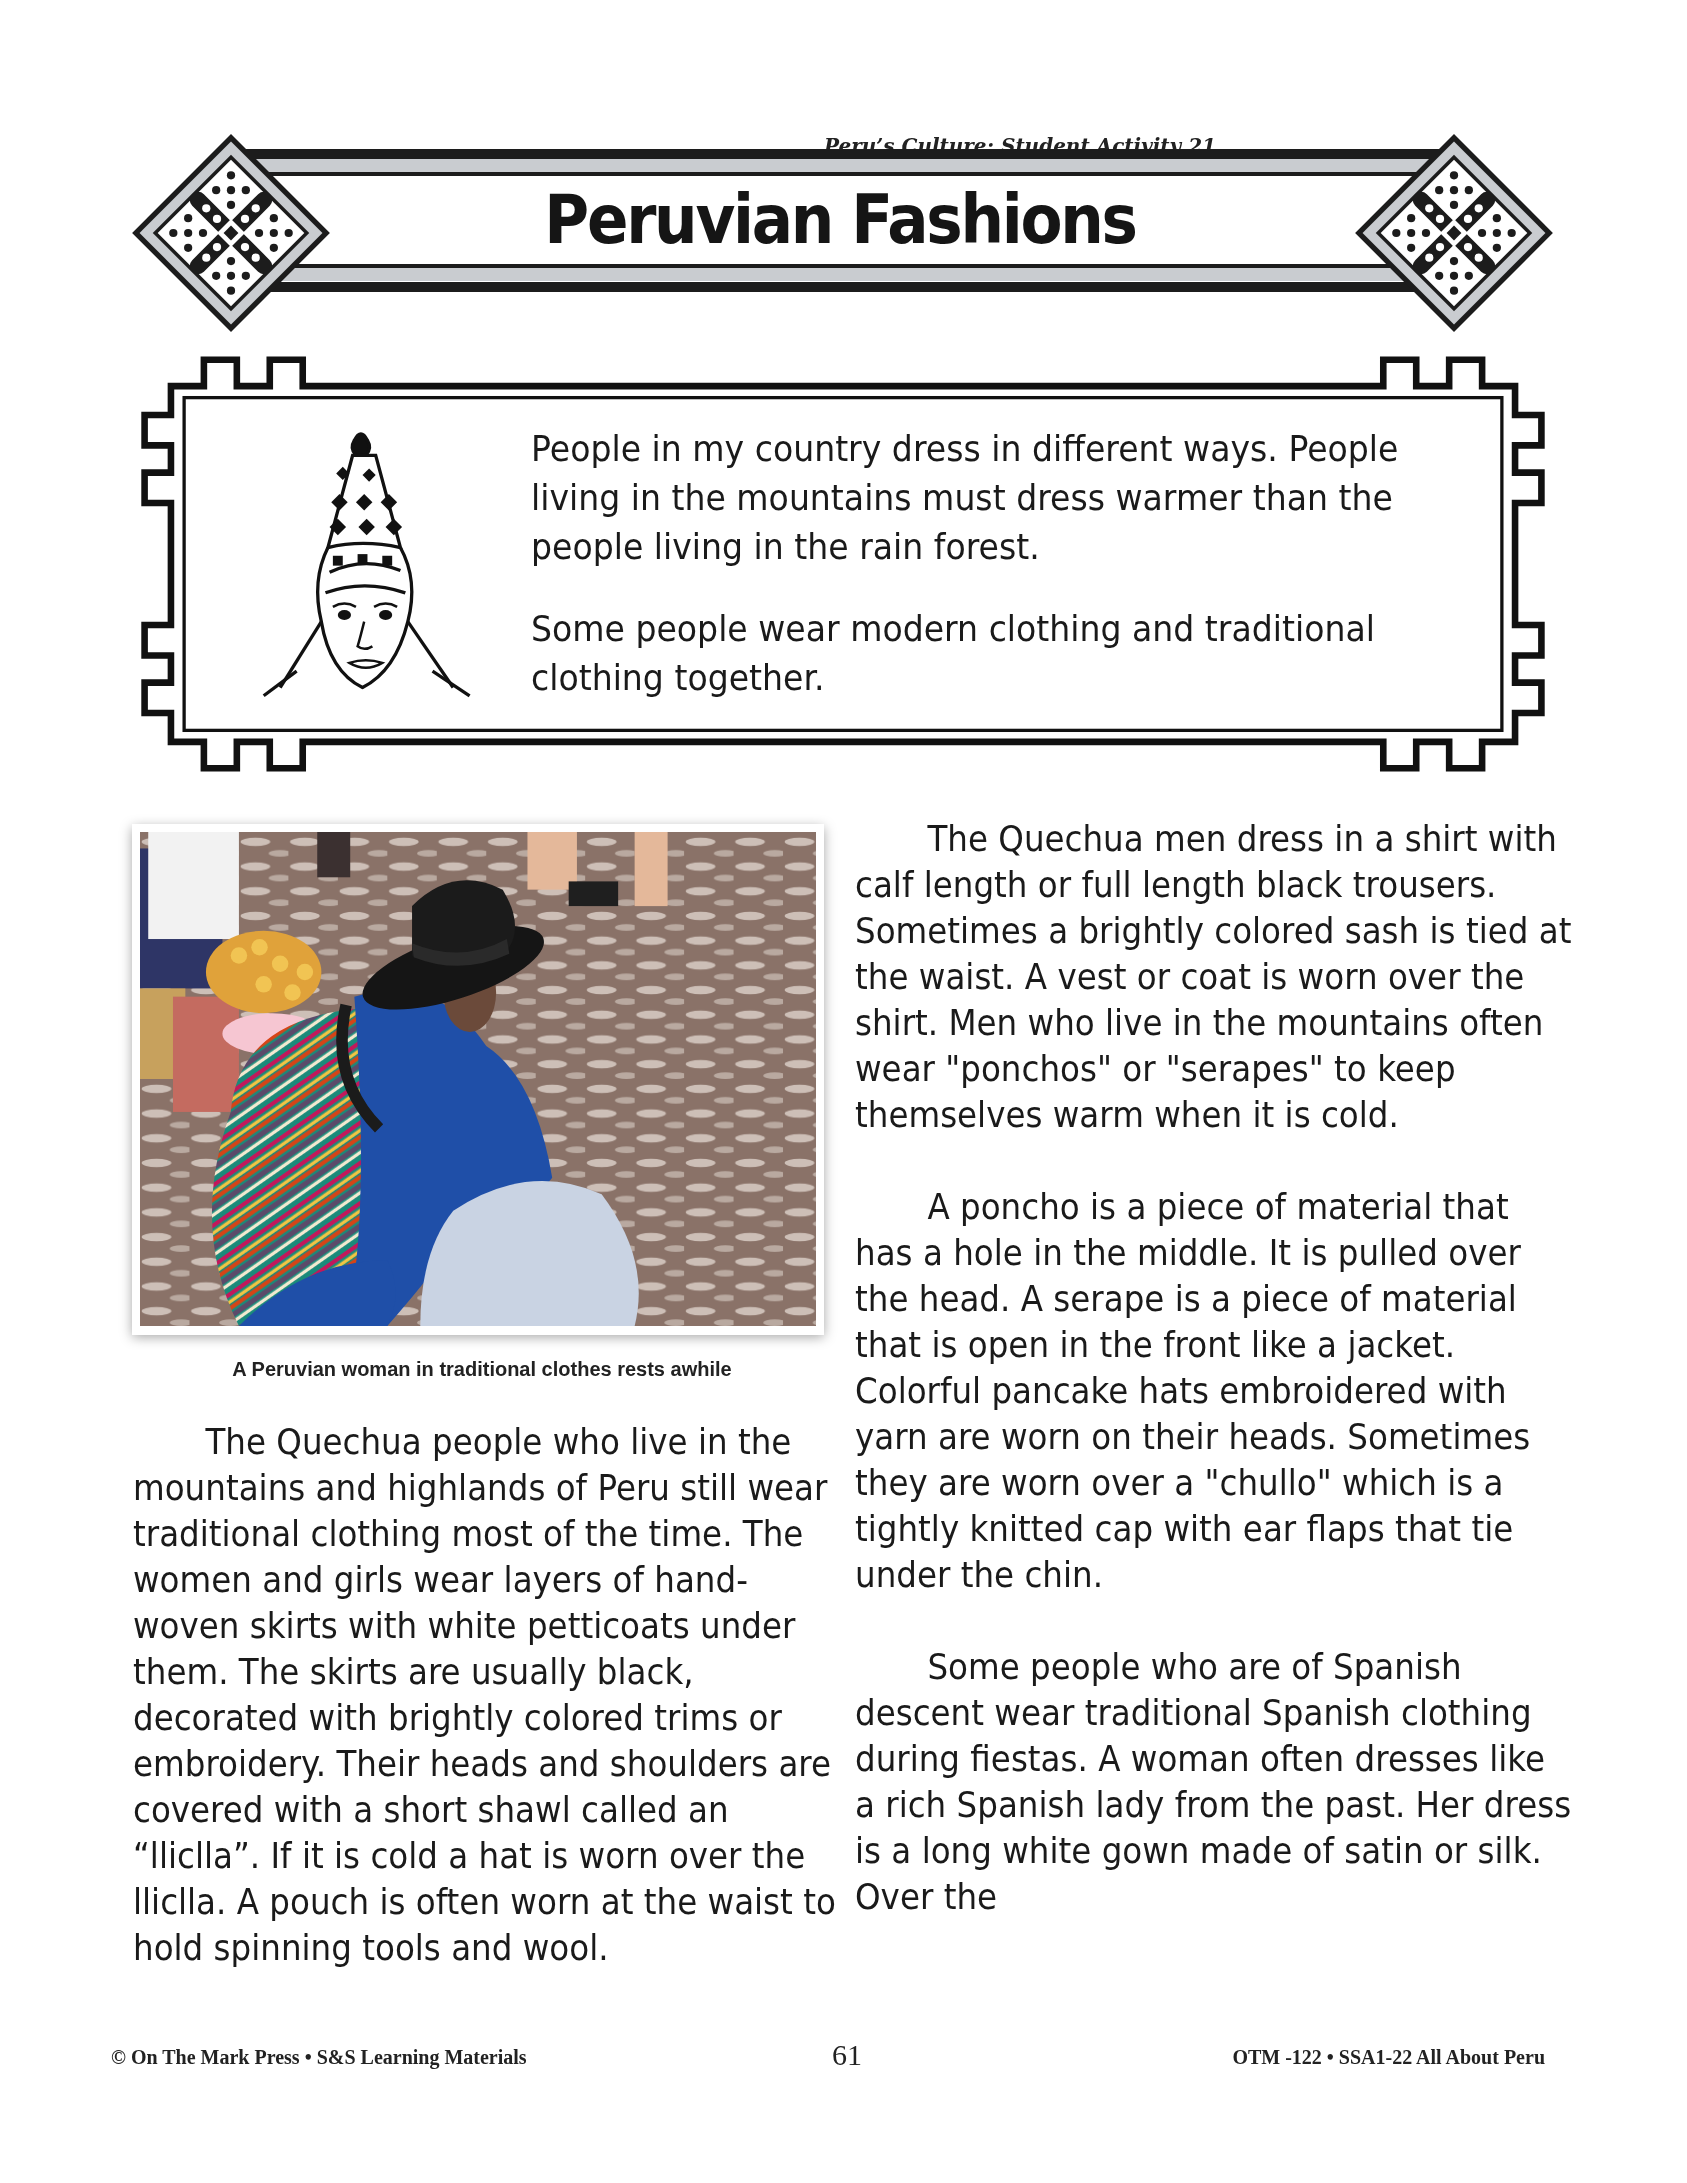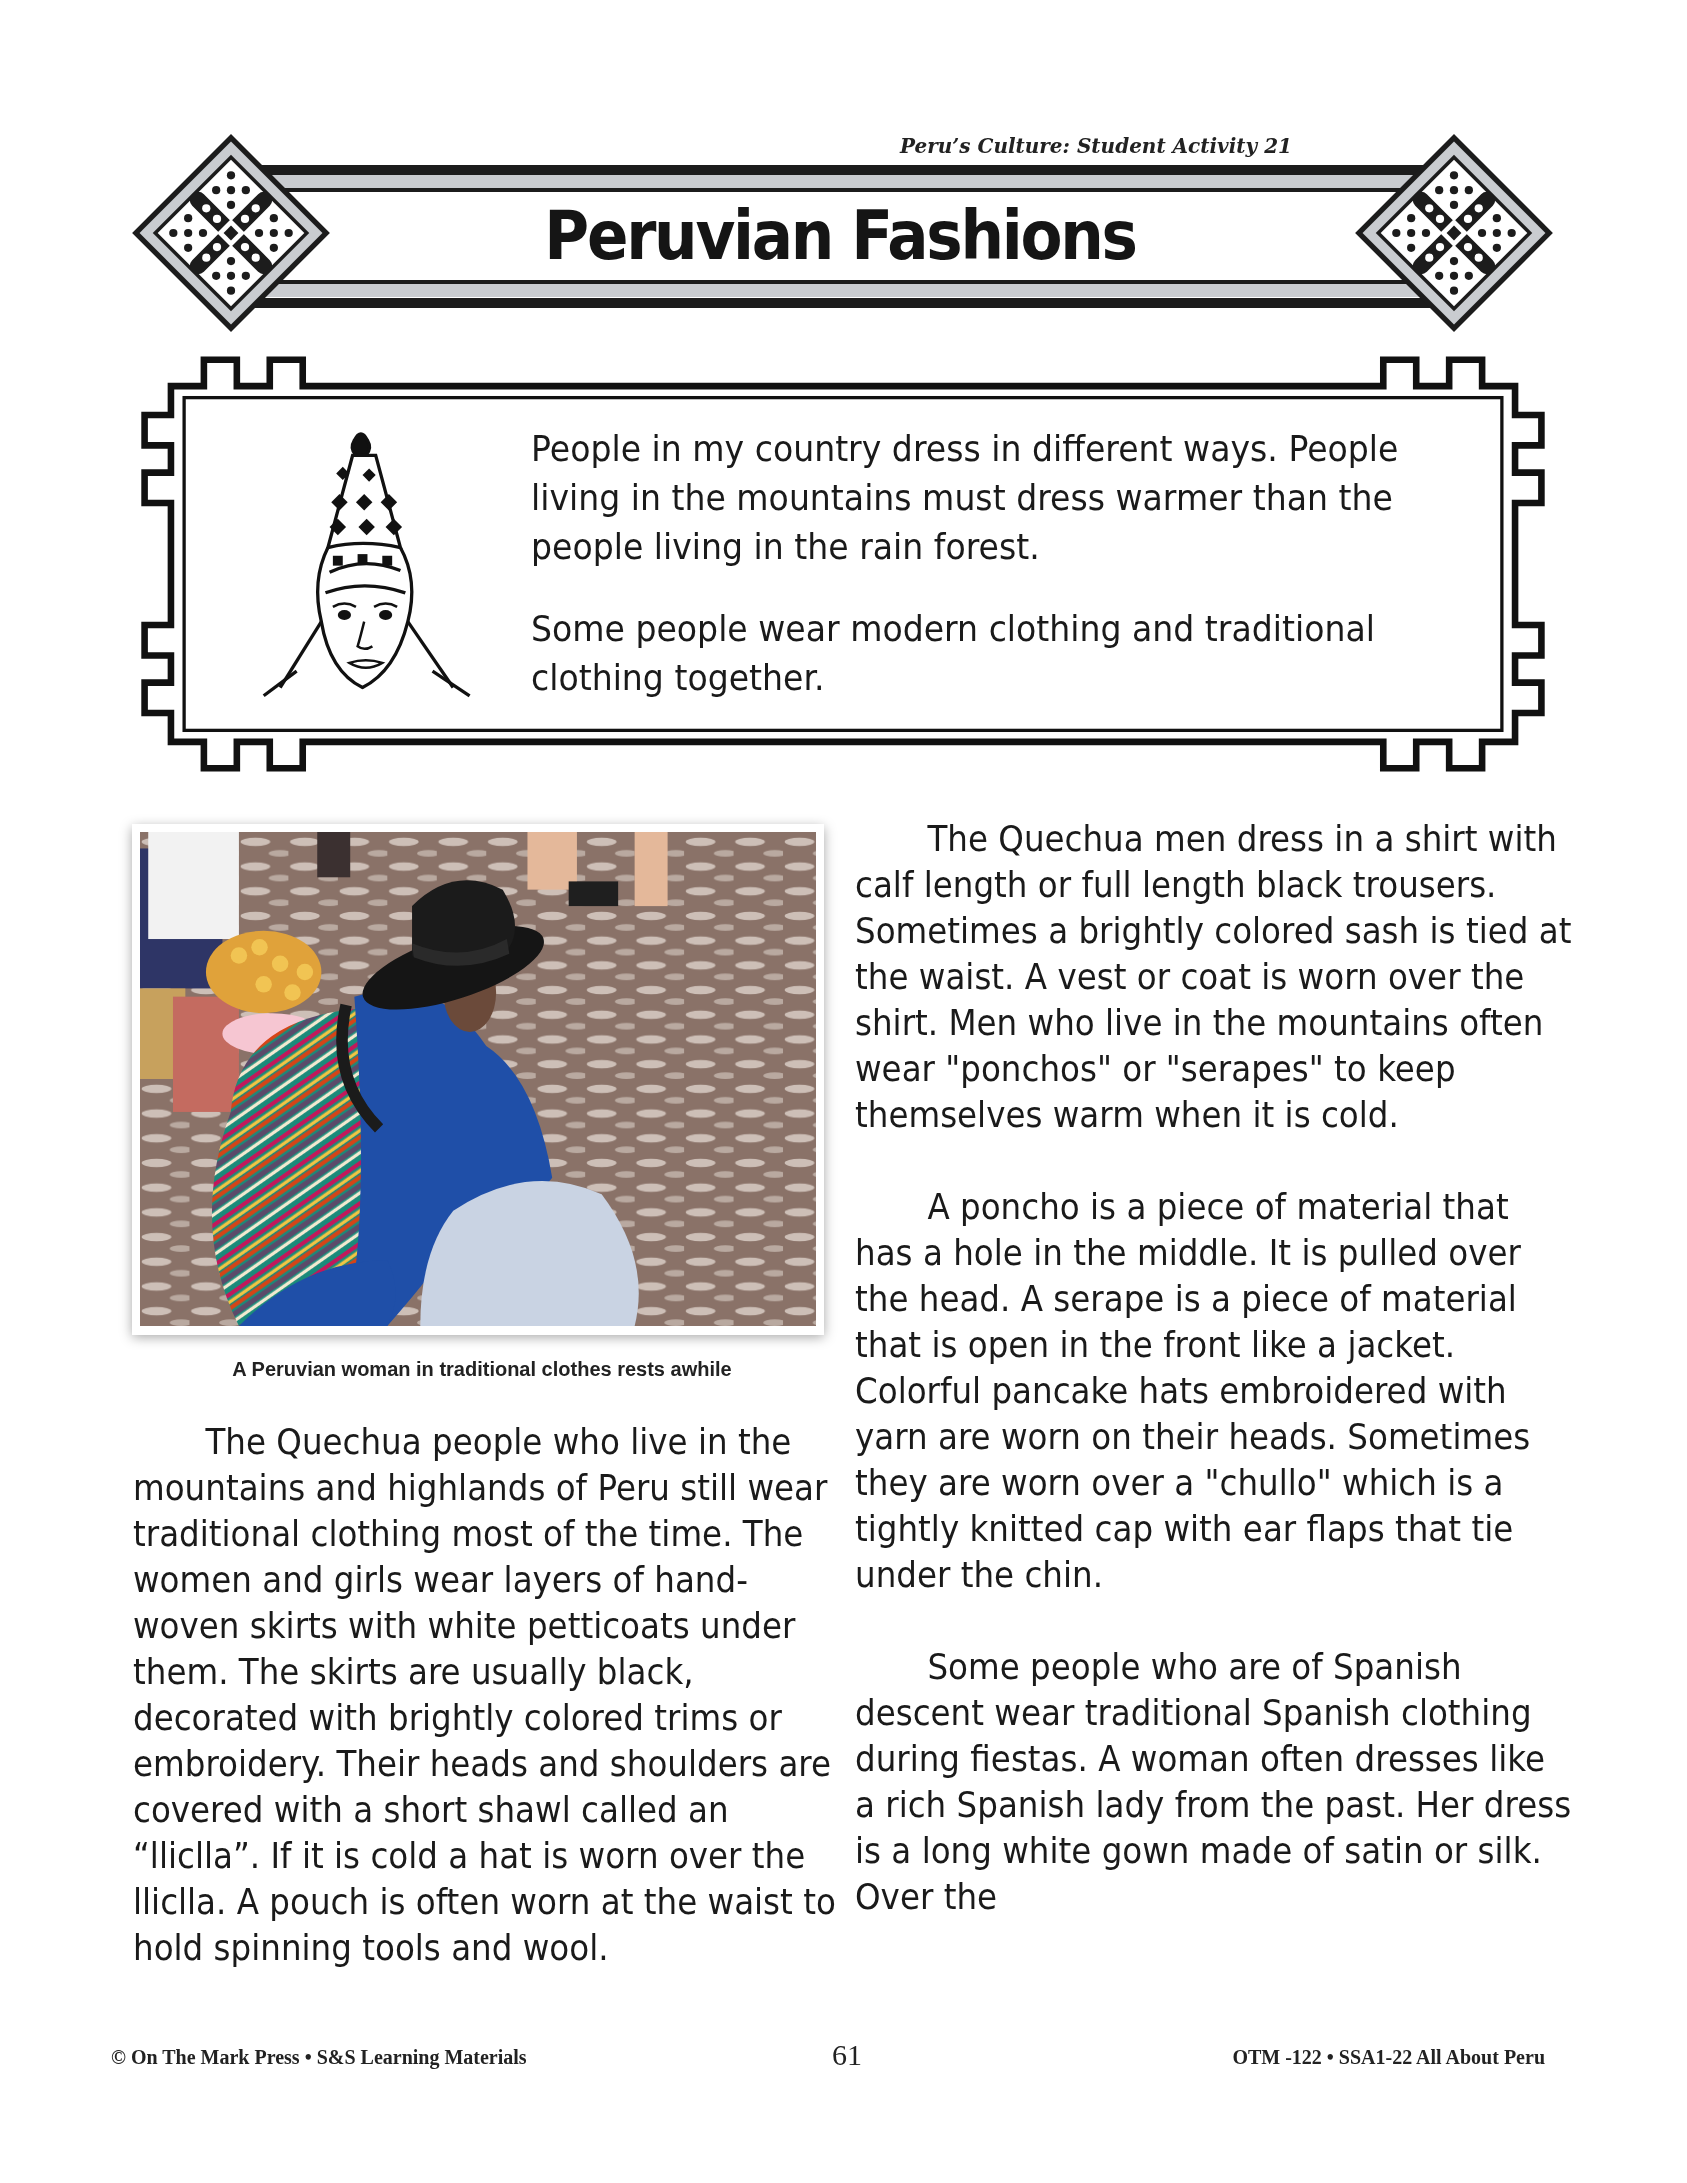--- a/index.html
+++ b/index.html
@@ -1,23 +1,23 @@
 <!DOCTYPE html>
 <html style="font-size:13px"><head>
 <meta charset="utf-8">
 <style>
   html, body { margin: 0; padding: 0; background: #ffffff; }
   body { width: 1687px; height: 2183px; position: relative; overflow: hidden; color: #1a1a1a; }
   .abs { position: absolute; }
   .activity-label {
-    left: 824px; top: 134px; width: 544px; text-align: center;
+    left: 824px; top: 134px; width: 544px; text-align: left;
     font-family: "DejaVu Serif", serif; font-style: italic; font-weight: bold;
     font-size: 20px; color: #222;
   }
-  .title-banner { left: 222px; top: 165px; width: 1236px; height: 140px; }
+  .title-banner { left: 222px; top: 149px; width: 1236px; height: 140px; }
   .band { position: absolute; left: 0; width: 100%; }
   .band-top-dark { top: 0; height: 10px; background: #1c1c1c; }
   .band-top-grey { top: 10px; height: 13px; background: #c9ccd0; }
   .band-top-dark2 { top: 23px; height: 4.1px; background: #1c1c1c; }
   .band-bot-dark2 { top: 115px; height: 4.1px; background: #1c1c1c; }
   .band-bot-grey { top: 119px; height: 13px; background: #c9ccd0; }
   .band-bot-dark { top: 133px; height: 10px; background: #1c1c1c; }
   .page-title {
     left: 0; width: 100%; top: 25px; height: 91px; text-align: center;
     font-family: "DejaVu Sans", sans-serif; font-weight: bold;

